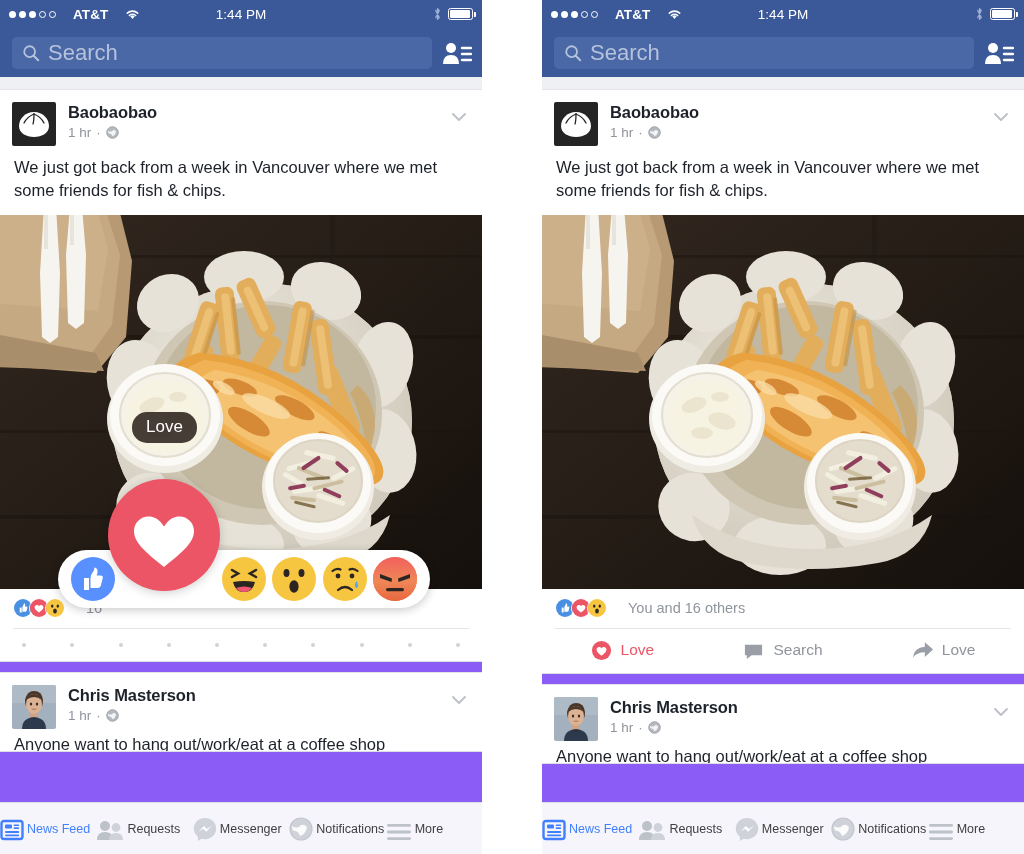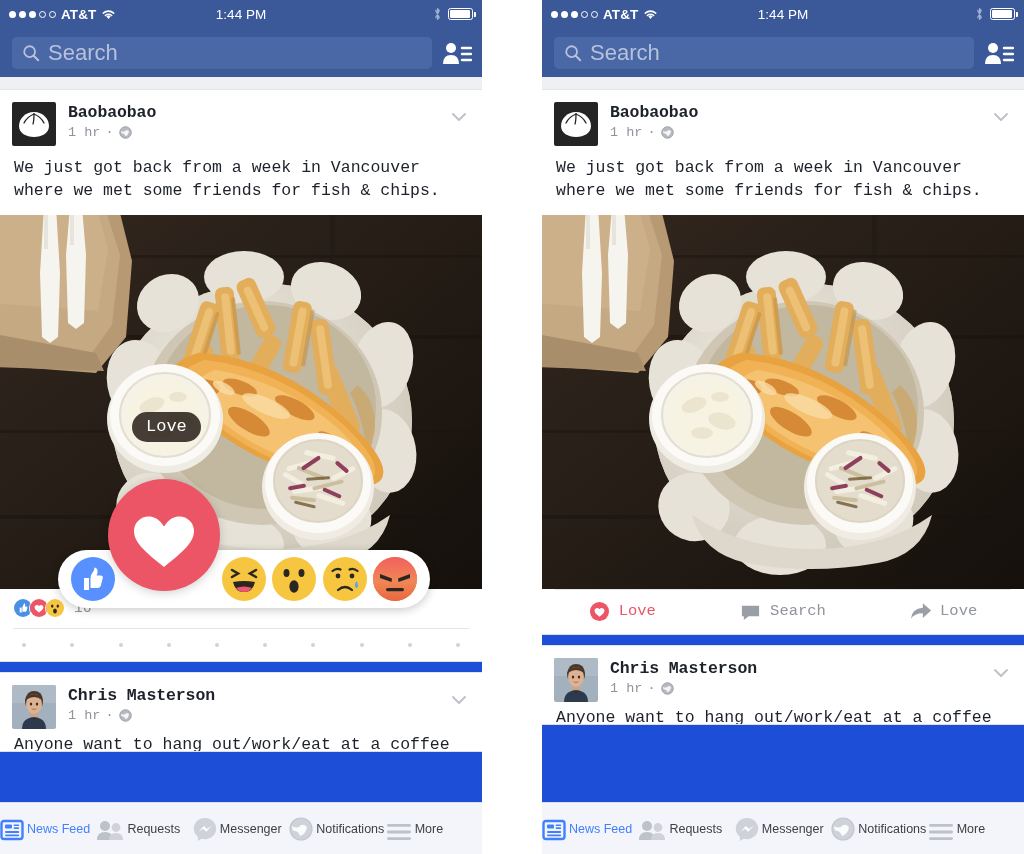--- a/index.html
+++ b/index.html
@@ -15,21 +15,21 @@
   .panel { position: absolute; top: 0; height: 854px; background: #fff; overflow: hidden; }
   #panel-left  { left: 0;   width: 482px; }
   #panel-right { left: 542px; width: 482px; }
 
   
   .statusbar {
     position: relative; height: 28px; background: #3b5998;
     display: flex; align-items: center; color: #fff;
     font-size: 13.5px; font-weight: bold; padding: 0 9px;
   }
-  .sb-left { display: flex; align-items: center; gap: 5px; }
+  .sb-left { display: flex; align-items: center; gap: 17px; }
   .sig-dots { display: flex; gap: 3px; align-items: center; }
   .sig-dots i { width: 7px; height: 7px; border-radius: 50%; display: block;
                 background: #fff; }
   .sig-dots i.off { background: transparent; border: 1.3px solid #fff; width: 7px; height: 7px; }
   .carrier { font-size: 13.5px; font-weight: bold; letter-spacing: .1px; }
   .wifi { display: inline-block; width: 15px; height: 12px; position: relative; }
   .sb-center { position: absolute; left: 0; right: 0; text-align: center;
                font-size: 13.5px; font-weight: normal; pointer-events: none; }
   .sb-right { margin-left: auto; display: flex; align-items: center; gap: 6px; position: relative; z-index: 2; }
   .battery { width: 25px; height: 12px; border: 1.4px solid #fff; border-radius: 2.6px;
@@ -43,21 +43,21 @@
   .navbar { background: #3b5998; height: 49px; display: flex; align-items: center;
             padding: 0 10px 0 12px; gap: 10px; }
   .searchbox { flex: 1; height: 32px; background: #4b68a6; border-radius: 5px;
                display: flex; align-items: center; padding: 0 10px; gap: 8px; }
   .search-ph { color: #b6c2dc; font-size: 22px; }
   .friendreq-icon { width: 30px; height: 26px; flex: none; }
 
   .nav-gap { height: 12px; background: #eef0f4; }
 
   
-  .feed { background: #1d4ed8; height: calc(854px - 28px - 49px - 12px); position: relative; font-family: Liberation Mono, monospace; }
+  .feed { background: #8b5cf6; height: calc(854px - 28px - 49px - 12px); position: relative; }
   .card { background: #fff; border-top: 1px solid #e3e5e9; border-bottom: 1px solid #dcdee3; }
 
   .post-head { display: flex; align-items: flex-start; padding: 12px 12px 0 12px; }
   .avatar { width: 44px; height: 44px; flex: none; border-radius: 2px; overflow: hidden; }
   .avatar svg { display: block; }
   .post-meta { margin-left: 12px; flex: 1; padding-top: 1px; }
   .author { font-size: 16.5px; font-weight: bold; color: #1d2129; letter-spacing: -.1px; }
   .submeta { display: flex; align-items: center; gap: 5px; margin-top: 3px;
              color: #90949c; font-size: 13.5px; }
   .globe-icon { width: 13px; height: 13px; display: block; }
@@ -65,21 +65,21 @@
 
   .post-text { padding: 10px 14px 12px 14px; font-size: 16.5px; line-height: 1.42;
                color: #1d2129; }
 
   
   .photo { position: relative; width: 100%; height: 374px; overflow: hidden;
            background: #2a2118; }
   .photo svg { display: block; width: 100%; height: 100%; }
 
   
-  .react-row { display: flex; align-items: center; padding: 9px 13px 9px 13px; gap: 0; }
+  .react-row { display: flex; align-items: center; padding: 9px 13px 9px 13px; gap: 12px; }
   .react-pills { display: flex; align-items: center; }
   .react-pills .pill { width: 21px; height: 21px; border-radius: 50%; border: 1.6px solid #fff;
                        margin-left: -5px; }
   .react-pills .pill:first-child { margin-left: 0; }
   .react-count { margin-left: 8px; color: #90949c; font-size: 14.5px; }
 
   .divider { height: 1px; background: #e5e5e5; margin: 0 13px; }
 
   .actions { display: flex; padding: 11px 0 12px 0; }
   .action { flex: 1; display: flex; align-items: center; justify-content: center; gap: 9px;
@@ -798,20 +798,40 @@
         </div>
 
         <div class="post-text">We just got back from a week in Vancouver where we met some friends for fish &amp; chips.</div>
 
         <div class="photo">
           <svg viewBox="0 0 482 374" preserveAspectRatio="xMidYMid slice">
               <use href="#sym-photo"></use>
             </svg>
         </div>
 
+        <div class="react-row">
+          <span class="react-pills">
+            <span class="pill">
+              <svg width="18" height="18" style="display:block">
+                  <use href="#sym-badge-like"></use>
+                </svg>
+            </span>
+            <span class="pill">
+              <svg width="18" height="18" style="display:block">
+                  <use href="#sym-badge-love"></use>
+                </svg>
+            </span>
+            <span class="pill">
+              <svg width="18" height="18" style="display:block">
+                  <use href="#sym-badge-wow"></use>
+                </svg>
+            </span>
+          </span>
+          <span class="react-count">You and 16 others</span>
+        </div>
 
         <div class="divider"></div>
 
         <div class="actions">
           <div class="action loved">
             <span class="act-icon">
               <svg width="21" height="21" style="display:block">
                   <use href="#sym-act-love"></use>
                 </svg>
               </span>

